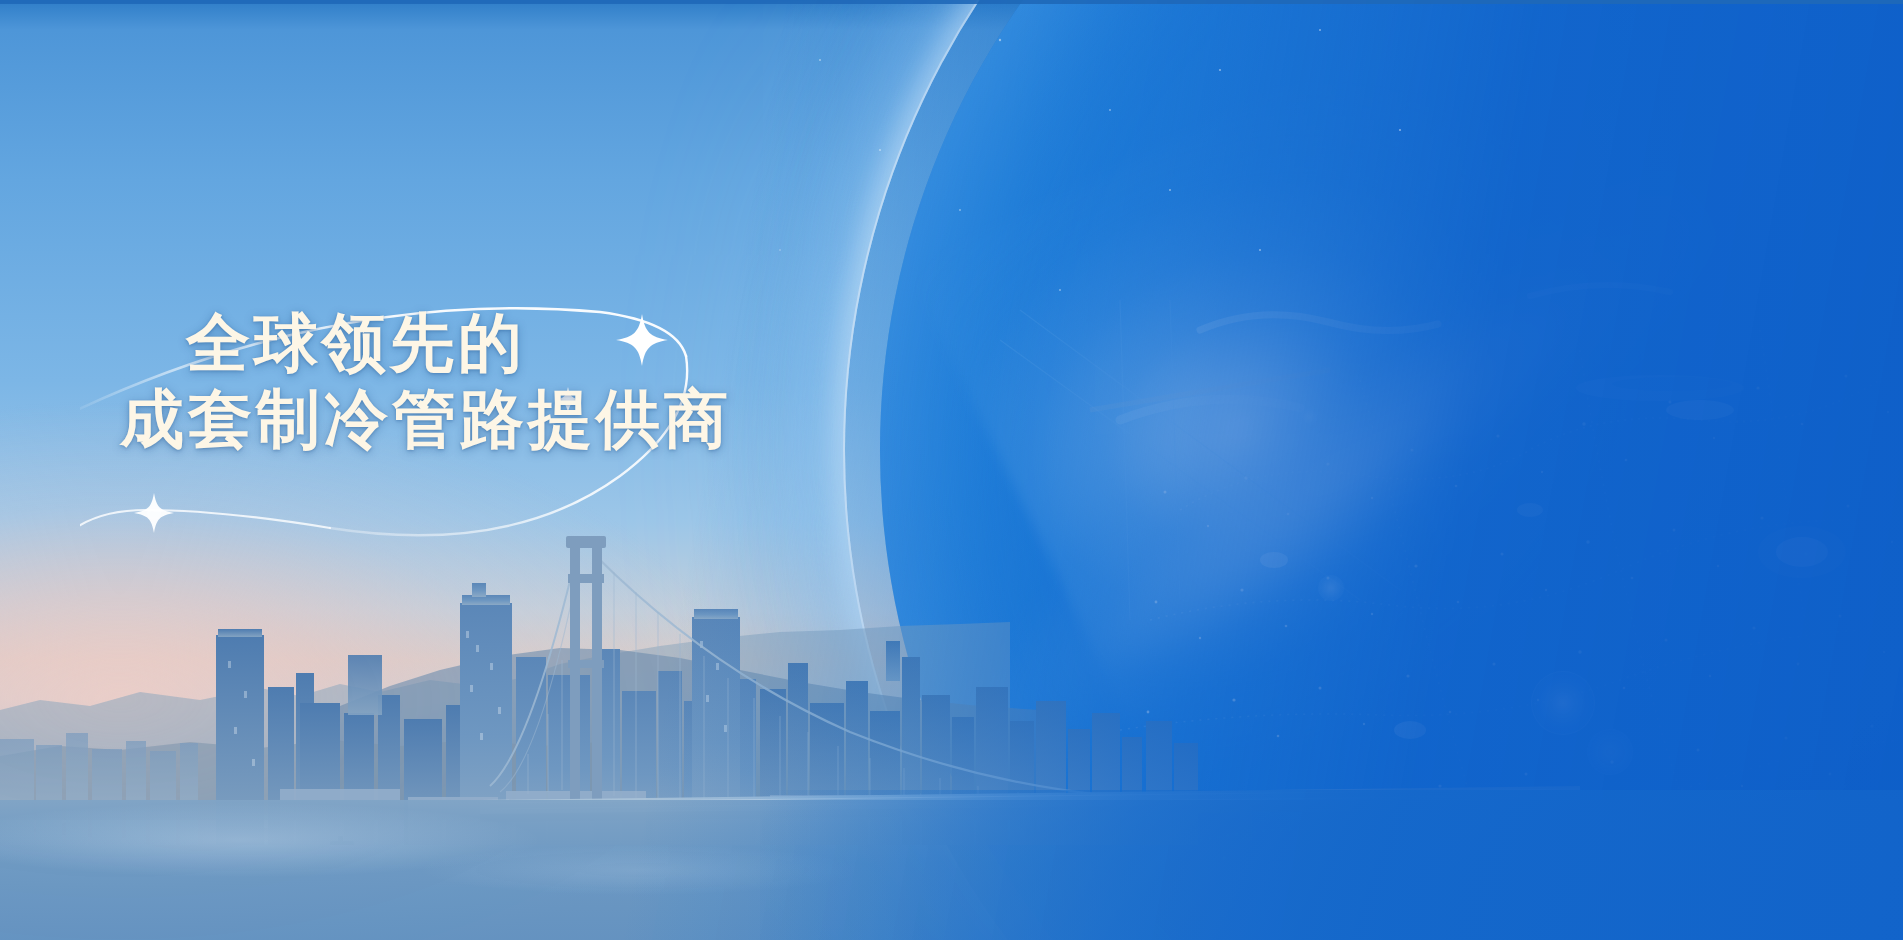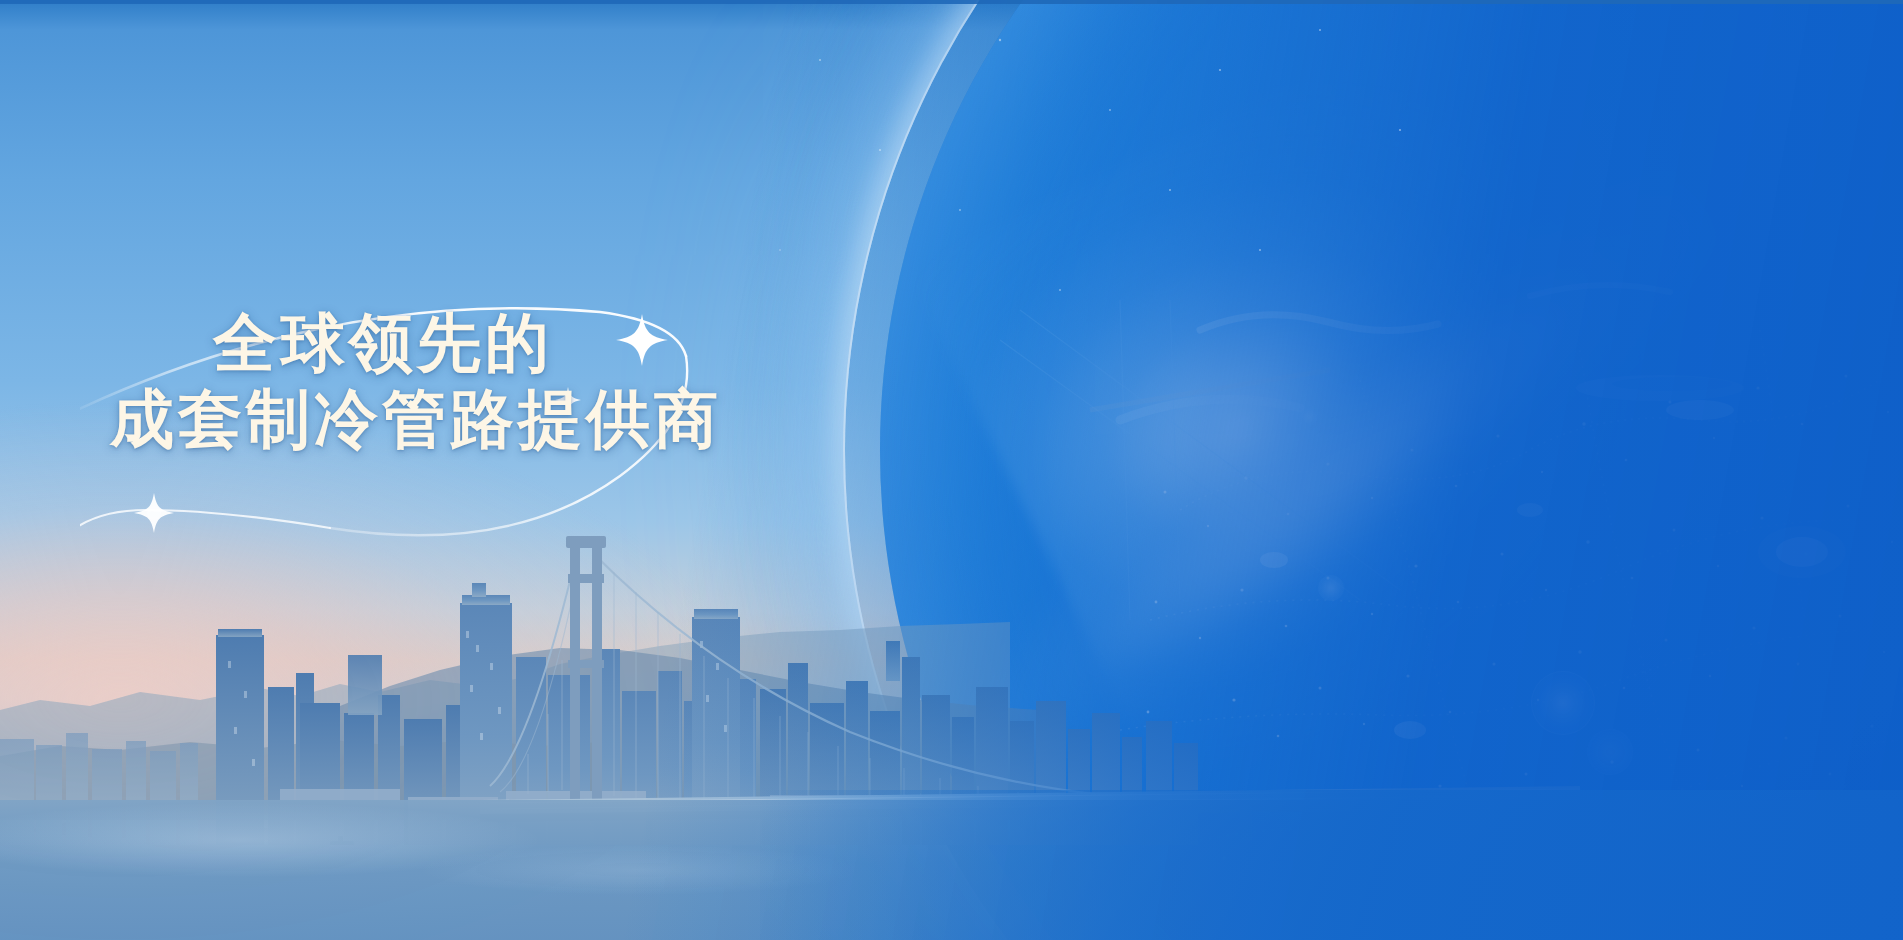--- a/index.html
+++ b/index.html
@@ -191,22 +191,22 @@
     font-weight:700;
     font-size:64px;
     line-height:1.18;
     letter-spacing:4px;
     text-shadow:
       0 2px 10px rgba(20,70,130,0.35),
       0 1px 3px rgba(20,70,130,0.30);
     z-index:40;
   }
   #headline .ln{display:block;white-space:nowrap;}
-  #headline .ln1{margin-left:109px;}
-  #headline .ln2{margin-left:6px;}
+  #headline .ln1{margin-left:82px;}
+  #headline .ln2{margin-left:16px;}
 
   
   #topstrip{
     position:absolute;left:0;top:0;width:1903px;height:4px;
     background:#1f68b8;opacity:.9;
   }
   
   #stars{position:absolute;left:700px;top:0;width:900px;height:420px;opacity:.45;}
 </style>
 </head>

